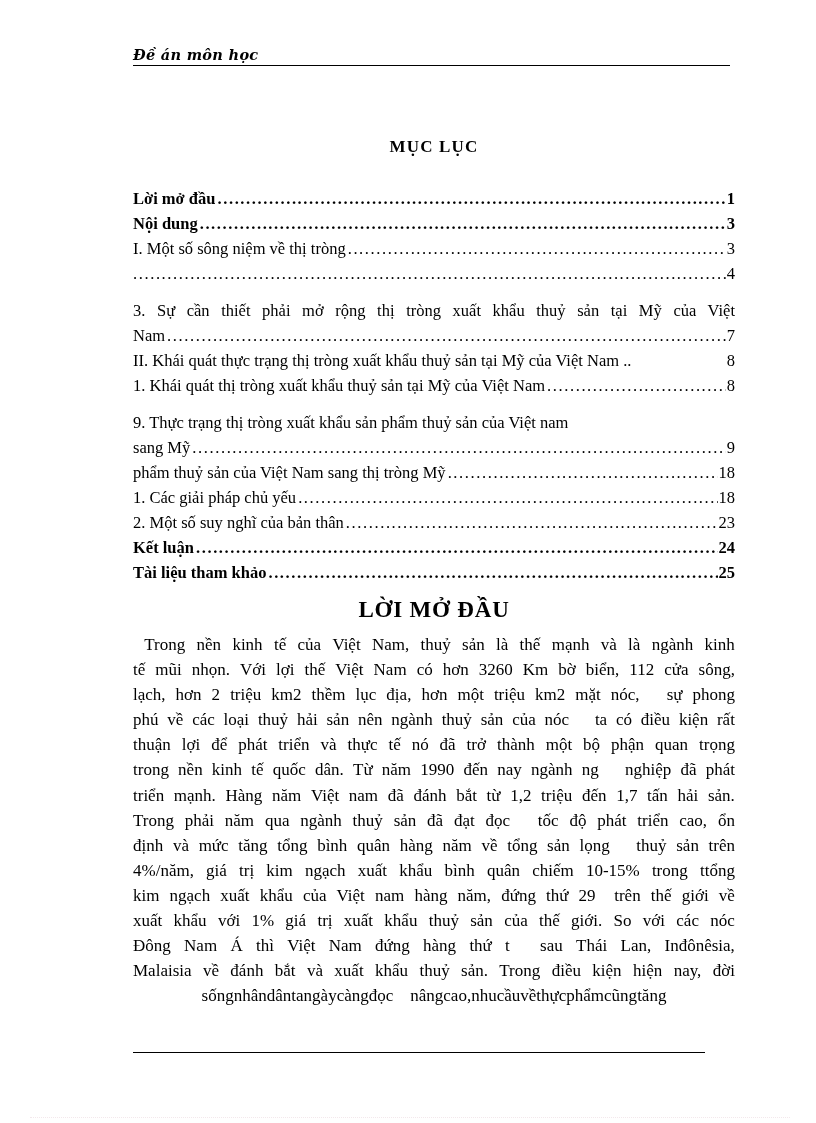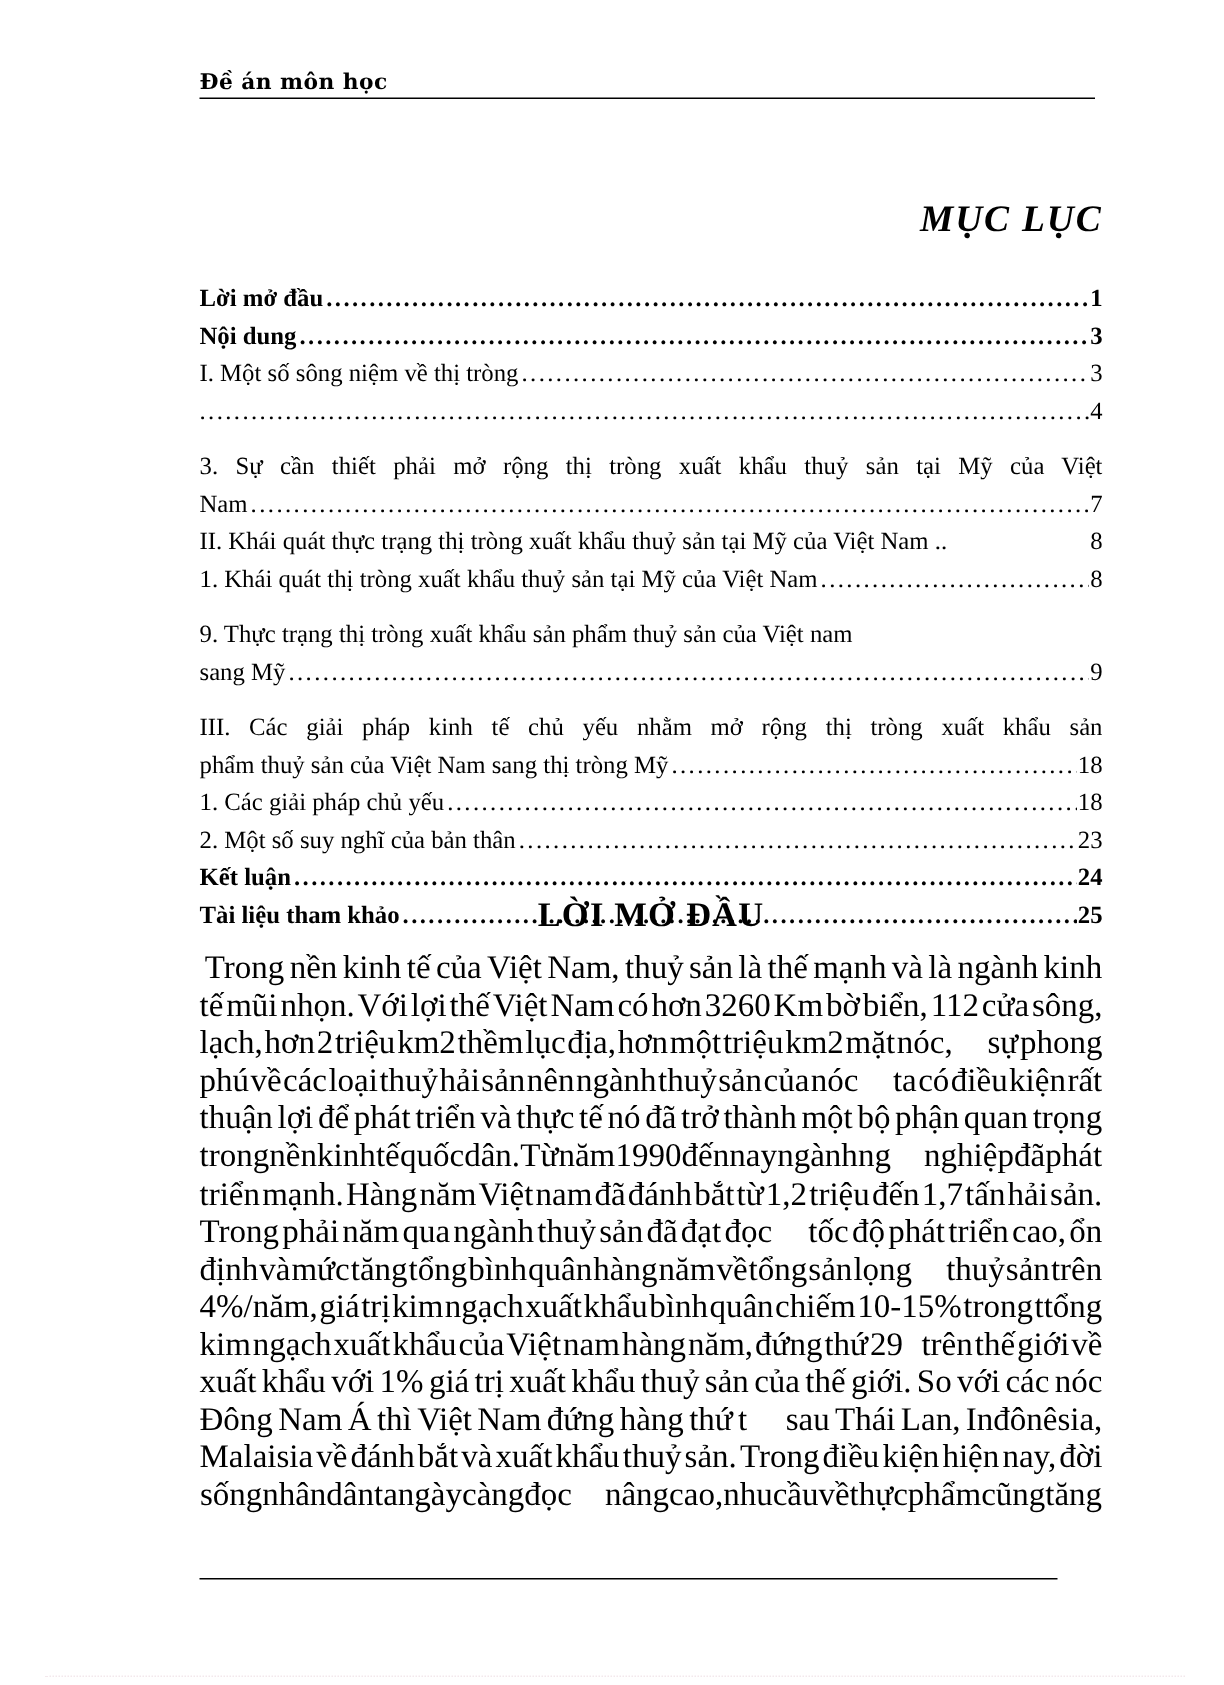--- a/index.html
+++ b/index.html
@@ -26,20 +26,21 @@
 
   
   .header {
     position: absolute;
     left: 133px;
     top: 46px;
     width: 597px;
   }
   .header-text {
     font-family: "DejaVu Serif", "Liberation Serif", serif;
+    font-style: italic;
     font-weight: bold;
     font-size: 14.5px;
     letter-spacing: 0.3px;
     line-height: 18px;
     white-space: nowrap;
   }
   .header-rule {
     width: 597px;
     height: 0;
     border-top: 1.6px solid #000000;
@@ -49,32 +50,31 @@
   
   .content {
     position: absolute;
     left: 133px;
     top: 0;
     width: 602px;
   }
 
   
   .toc-title {
-    text-align: right;
-    font-size: 25px;
+    text-align: center;
+    font-size: 17px;
     font-weight: bold;
     letter-spacing: 1.2px;
     margin: 0;
     padding: 0;
     position: absolute;
     left: 0;
     top: 132px;
     width: 602px;
     line-height: 30px;
-    font-style: italic;
   }
 
   
   .toc {
     position: absolute;
     left: 0;
     top: 186px;
     width: 602px;
   }
   .toc-row {
@@ -131,21 +131,21 @@
   .body-para {
     position: absolute;
     left: 0;
     top: 632px;
     width: 602px;
   }
   
   .jline {
     display: flex;
     justify-content: space-between;
-    font-size: 22px;
+    font-size: 17px;
     line-height: 25.1px;
     height: 25.1px;
     white-space: pre;
   }
   .jline.left {
     justify-content: center;
   }
   .jline > span {
     white-space: pre;
   }
@@ -219,21 +219,20 @@
           <span class="toc-label">1. Khái quát thị tròng   xuất khẩu thuỷ sản tại Mỹ của Việt Nam </span>
           <span class="toc-leader">........................................................................................................................................................................................................</span>
           <span class="toc-page">8</span>
         </div>
         <div class="toc-row flowline" style="text-align-last: left;"><span>9. Thực trạng thị tròng   xuất khẩu sản phẩm thuỷ sản của Việt nam</span></div>
         <div class="toc-row">
           <span class="toc-label">sang Mỹ</span>
           <span class="toc-leader">........................................................................................................................................................................................................</span>
           <span class="toc-page">9</span>
         </div>
-        <div class="toc-row flowline"><span>III. Các giải pháp kinh tế chủ yếu nhằm mở rộng thị tròng   xuất khẩu sản</span></div>
         <div class="toc-row">
           <span class="toc-label">phẩm thuỷ sản của Việt Nam sang thị tròng   Mỹ </span>
           <span class="toc-leader">........................................................................................................................................................................................................</span>
           <span class="toc-page">18</span>
         </div>
         <div class="toc-row">
           <span class="toc-label">1. Các giải pháp chủ yếu</span>
           <span class="toc-leader">........................................................................................................................................................................................................</span>
           <span class="toc-page">18</span>
         </div>

